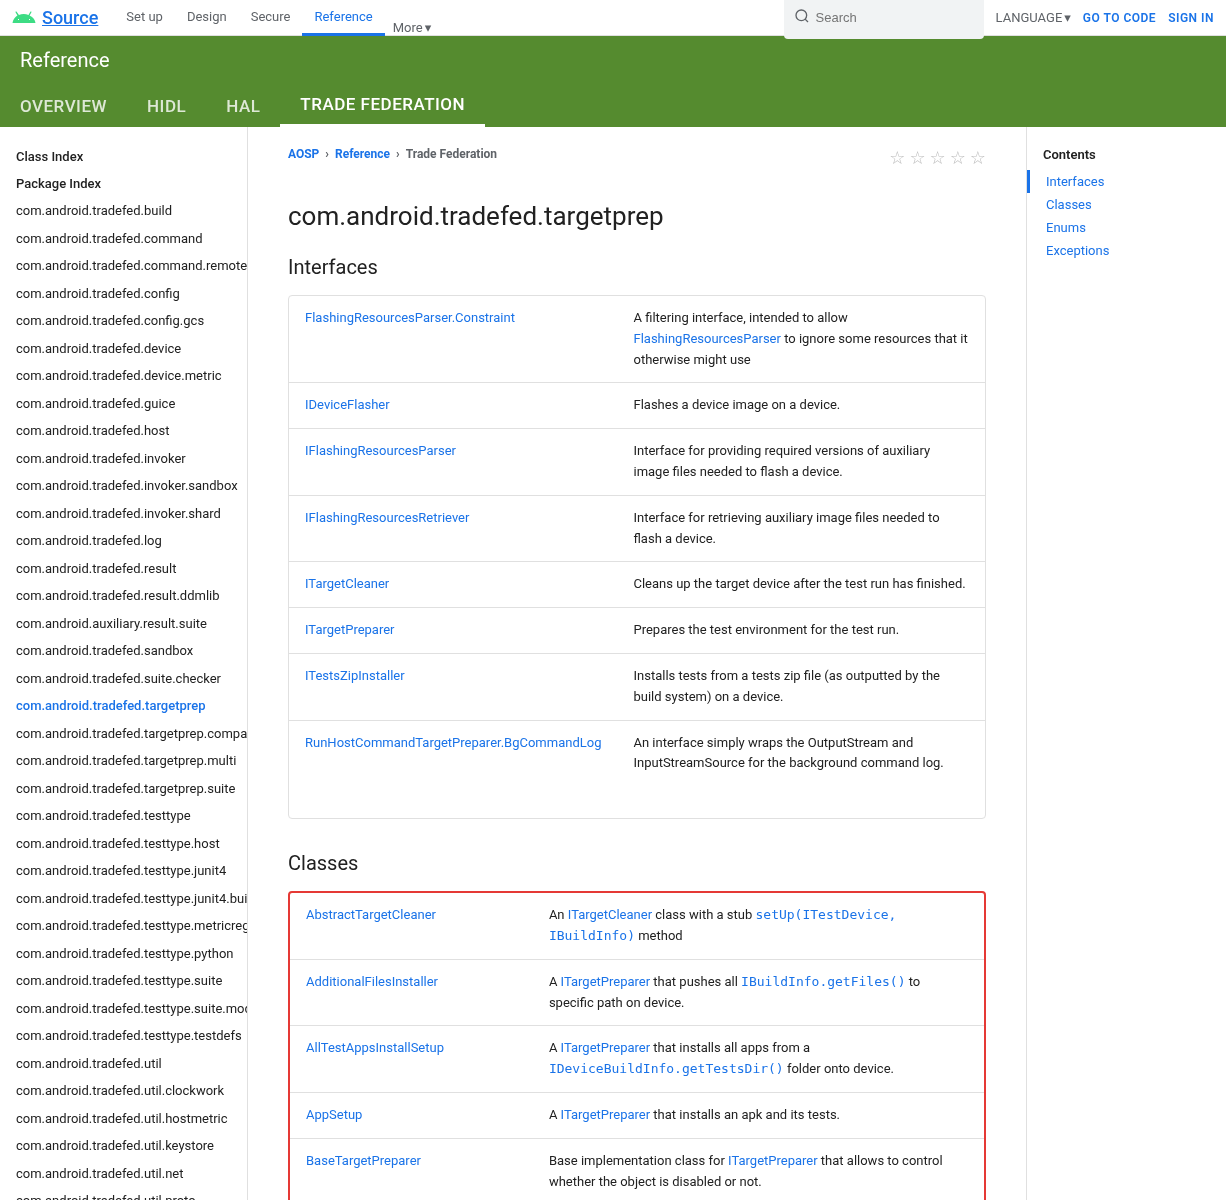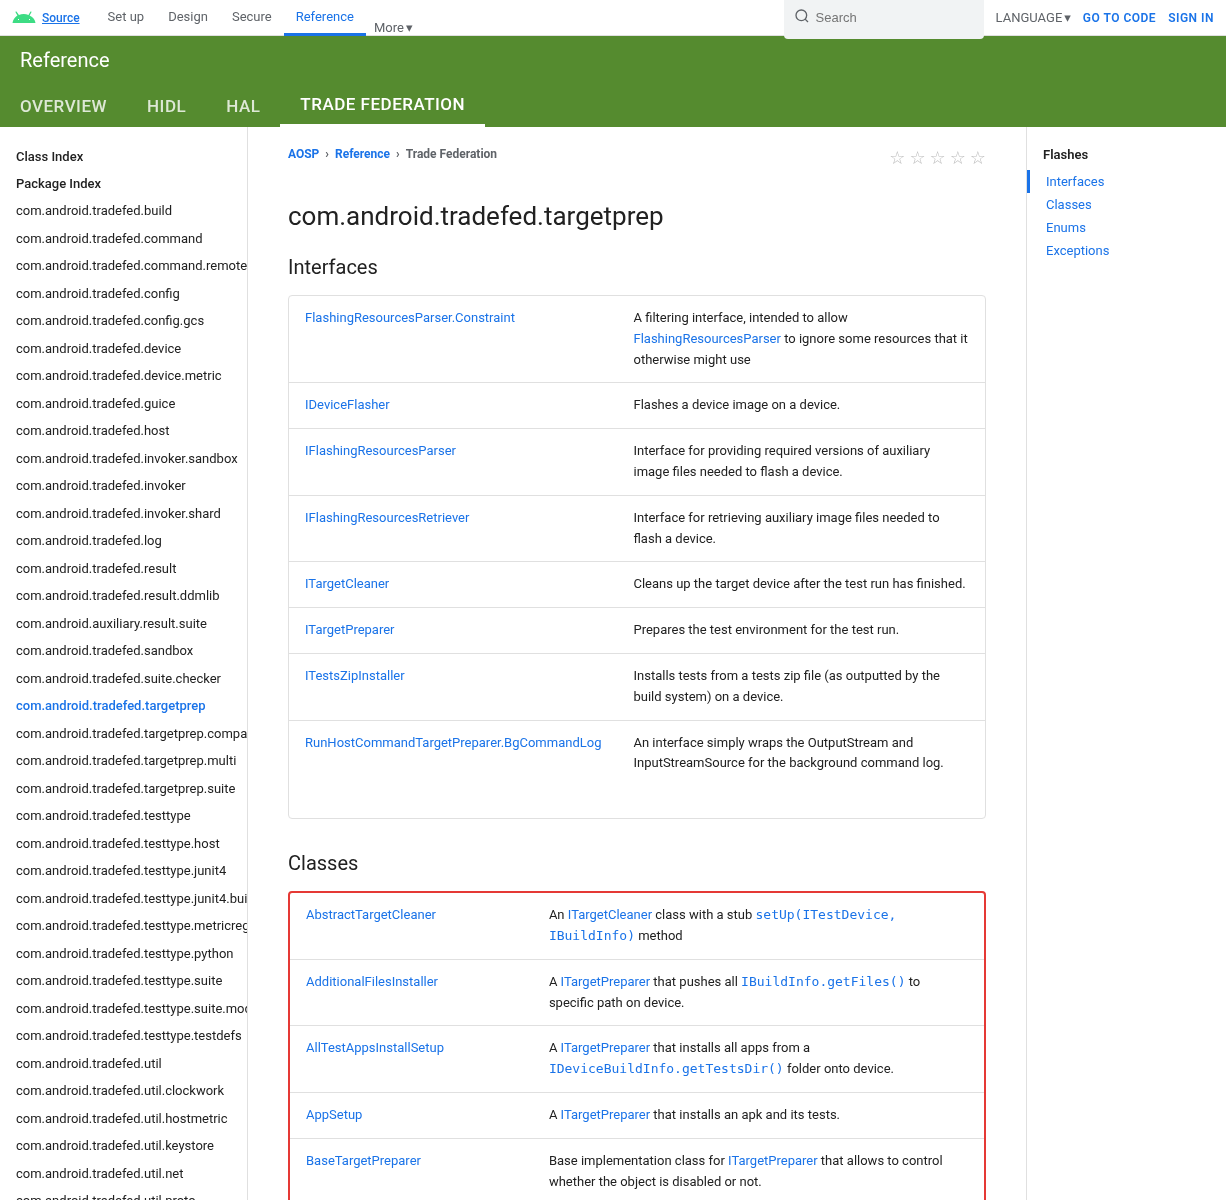--- a/index.html
+++ b/index.html
@@ -282,21 +282,21 @@
   </style>
 </head>
 <body>
 
 <nav class="top-nav">
   <div class="top-nav-logo">
 
     <svg class="android-logo" viewBox="0 0 24 24" xmlns="http://www.w3.org/2000/svg">
       <path d="M17.6,9.48l1.84-3.18c0.16-0.31,0.04-0.69-0.26-0.85c-0.29-0.15-0.65-0.06-0.83,0.22l-1.88,3.24 c-1.43-0.65-3.05-1.01-4.77-1.01s-3.34,0.36-4.77,1.01L4.65,5.67c-0.19-0.29-0.58-0.38-0.87-0.2 C3.5,5.65,3.38,6.01,3.52,6.3L5.4,9.48C2.69,11.07,0.89,13.87,0.5,17h23C23.11,13.87,21.31,11.07,17.6,9.48z M7,14H6v-1h1V14z M18,14h-1v-1h1V14z" fill="#3ddc84"></path>
     </svg>
-    <span style="font-size:12px;font-weight:500;color:#1a73e8;text-decoration:underline;">Source</span>
+    <span style="font-size:18px;font-weight:500;color:#1a73e8;text-decoration:underline;">Source</span>
   </div>
 
   <div class="top-nav-links">
     <a class="top-nav-link">Set up</a>
     <a class="top-nav-link">Design</a>
     <a class="top-nav-link">Secure</a>
     <a class="top-nav-link active">Reference</a>
     <div class="top-nav-more">
       <span>More</span>
       <span style="margin-left:2px;">▾</span>
@@ -341,22 +341,22 @@
     <div class="sidebar-section-title">Package Index</div>
     <div class="sidebar-item">com.android.tradefed.build</div>
     <div class="sidebar-item">com.android.tradefed.command</div>
     <div class="sidebar-item">com.android.tradefed.command.remote</div>
     <div class="sidebar-item">com.android.tradefed.config</div>
     <div class="sidebar-item">com.android.tradefed.config.gcs</div>
     <div class="sidebar-item">com.android.tradefed.device</div>
     <div class="sidebar-item">com.android.tradefed.device.metric</div>
     <div class="sidebar-item">com.android.tradefed.guice</div>
     <div class="sidebar-item">com.android.tradefed.host</div>
+    <div class="sidebar-item">com.android.tradefed.invoker</div>
     <div class="sidebar-item">com.android.tradefed.invoker.sandbox</div>
-    <div class="sidebar-item">com.android.tradefed.invoker</div>
     <div class="sidebar-item">com.android.tradefed.invoker.shard</div>
     <div class="sidebar-item">com.android.tradefed.log</div>
     <div class="sidebar-item">com.android.tradefed.result</div>
     <div class="sidebar-item">com.android.tradefed.result.ddmlib</div>
     <div class="sidebar-item">com.android.auxiliary.result.suite</div>
     <div class="sidebar-item">com.android.tradefed.sandbox</div>
     <div class="sidebar-item">com.android.tradefed.suite.checker</div>
     <div class="sidebar-item active">com.android.tradefed.targetprep</div>
     <div class="sidebar-item">com.android.tradefed.targetprep.companion</div>
     <div class="sidebar-item">com.android.tradefed.targetprep.multi</div>
@@ -466,20 +466,20 @@
               <td class="name-cell"><a href="#">BaseTargetPreparer</a></td>
               <td class="desc-cell">Base implementation class for <a href="#">ITargetPreparer</a> that allows to control whether the object is disabled or not.</td>
             </tr>
           </tbody>
       </table>
     </div>
 
   </main>
 
   <aside class="toc-sidebar">
-    <div class="toc-title">Flashes</div>
+    <div class="toc-title">Contents</div>
     <div class="toc-item active">Interfaces</div>
     <div class="toc-item">Classes</div>
     <div class="toc-item">Enums</div>
     <div class="toc-item">Exceptions</div>
   </aside>
 
 </div>
 
 </body></html>

